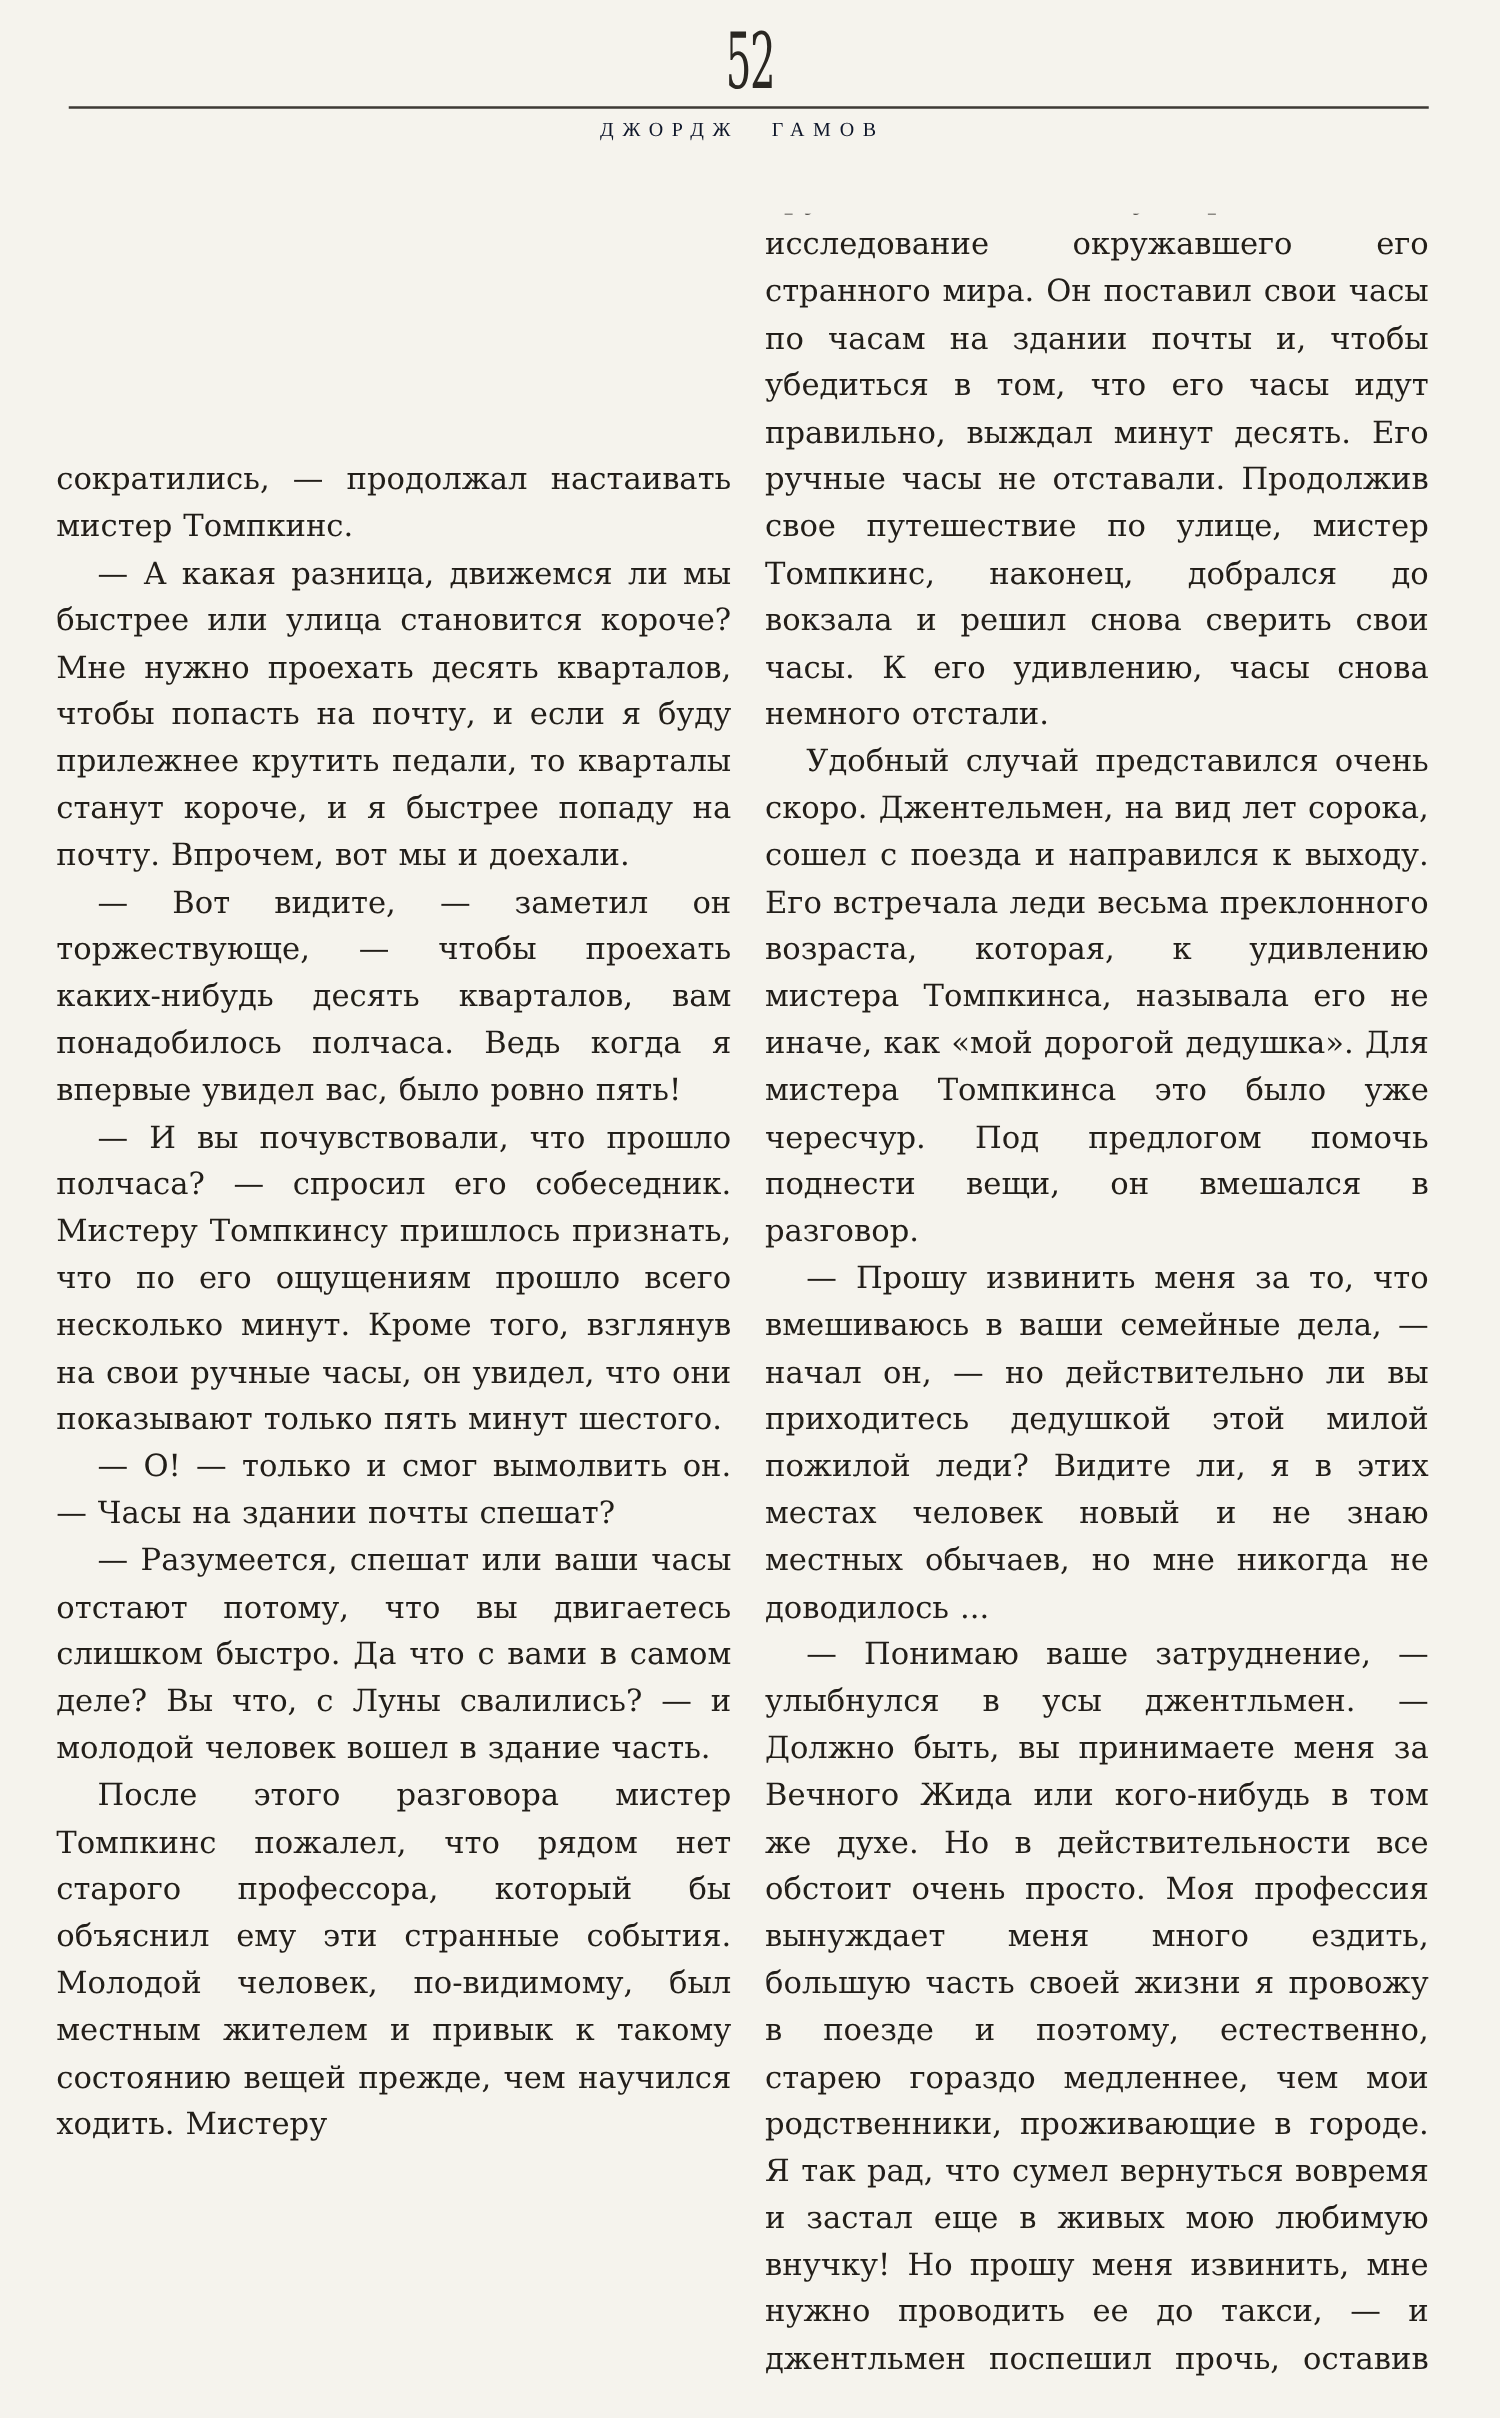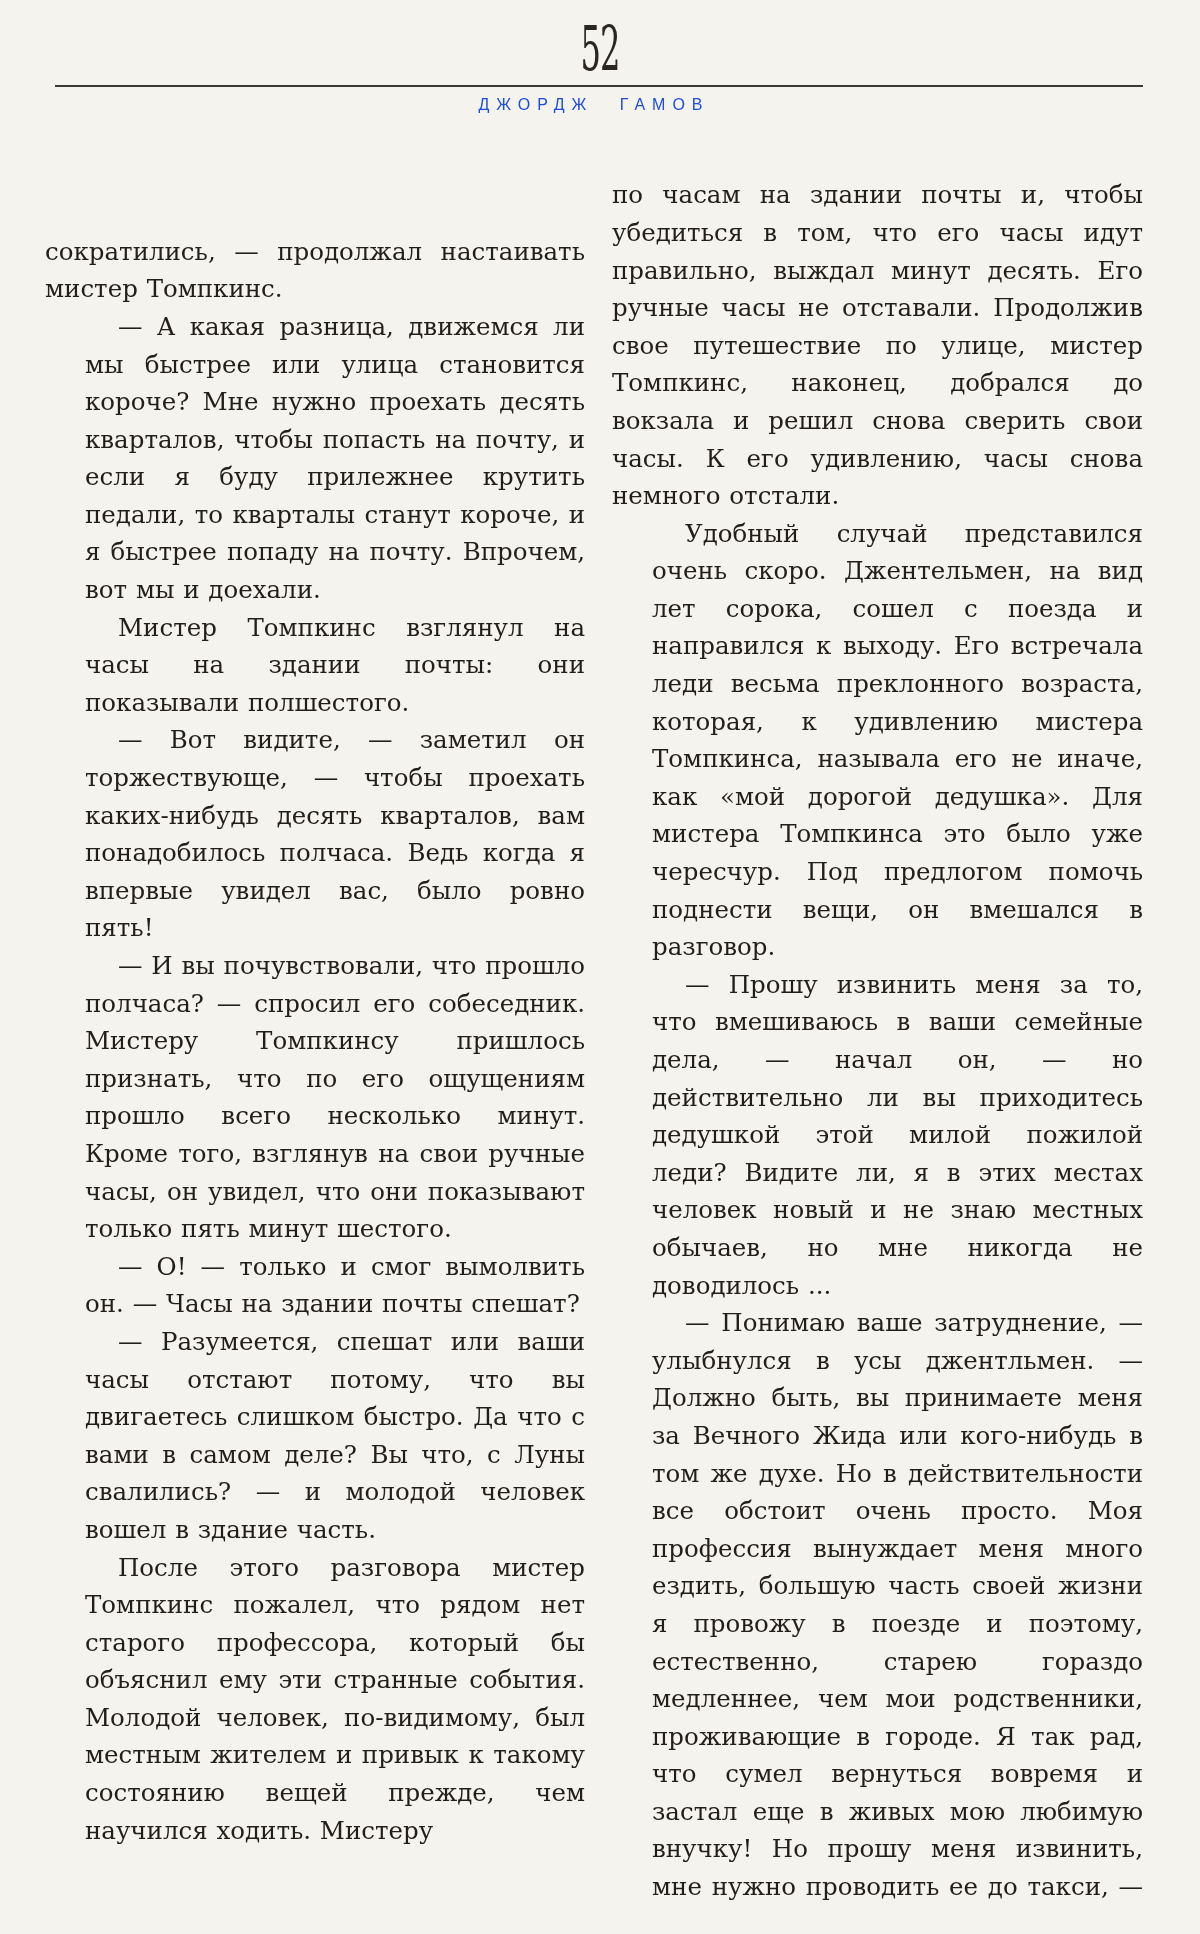--- a/index.html
+++ b/index.html
@@ -37,25 +37,25 @@
     width: 1088px;
     height: 0;
     border-top: 2px solid #3d3a35;
   }
   .running-title {
     position: absolute;
     top: 96px;
     left: 0;
     width: 1188px;
     text-align: center;
-    font-family: Liberation Sans, sans-serif;
+    font-family: Liberation Serif, serif;
     font-size: 16px;
     letter-spacing: 7px;
     word-spacing: 15px;
-    color: #1d4ed8;
+    color: #0f172a;
   }
   
   .columns {
     position: absolute;
     top: 171px;
     left: 45px;
     width: 1098px;
     height: 1740px;
     display: flex;
     gap: 27px;
@@ -67,37 +67,36 @@
   }
   .col-left  { width: 540px; }
   .col-right { width: 531px; }
   .col p {
     margin: 0;
     font-size: 24.5px;
     line-height: 37.6px;
     text-align: justify;
     word-spacing: 1px;
   }
-  .col p.indent { text-indent: 33px; margin-left: 40px; }
+  .col p.indent { text-indent: 33px; }
 </style>
 </head>
 <body>
 
 <div class="page-number">52</div>
 
 <div class="head-rule"></div>
 
 <div class="running-title">ДЖОРДЖ ГАМОВ</div>
 
 <div class="columns">
 
   <div class="col col-left">
     <p>сократились, — продолжал настаивать мистер Томпкинс.</p>
     <p class="indent">— А какая разница, движемся ли мы быстрее или улица становится короче? Мне нужно проехать десять кварталов, чтобы попасть на почту, и если я буду прилежнее крутить педали, то кварталы станут короче, и я быстрее попаду на почту. Впрочем, вот мы и доехали.</p>
-    <p class="indent">Мистер Томпкинс взглянул на часы на здании почты: они показывали полшестого.</p>
     <p class="indent">— Вот видите, — заметил он торжествующе, — чтобы проехать каких-нибудь десять кварталов, вам понадобилось полчаса. Ведь когда я впервые увидел вас, было ровно пять!</p>
     <p class="indent">— И вы почувствовали, что прошло полчаса? — спросил его собеседник. Мистеру Томпкинсу пришлось признать, что по его ощущениям прошло всего несколько минут. Кроме того, взглянув на свои ручные часы, он увидел, что они показывают только пять минут шестого.</p>
     <p class="indent">— О! — только и смог вымолвить он. — Часы на здании почты спешат?</p>
     <p class="indent">— Разумеется, спешат или ваши часы отстают потому, что вы двигаетесь слишком быстро. Да что с вами в самом деле? Вы что, с Луны свалились? — и молодой человек вошел в здание часть.</p>
     <p class="indent">После этого разговора мистер Томпкинс пожалел, что рядом нет старого профессора, который бы объяснил ему эти странные события. Молодой человек, по-видимому, был местным жителем и привык к такому состоянию вещей прежде, чем научился ходить. Мистеру</p>
   </div>
 
   <div class="col col-right">
     <p>Томпкинсу не оставалось ничего другого, как самому приняться за исследование окружавшего его странного мира. Он поставил свои часы по часам на здании почты и, чтобы убедиться в том, что его часы идут правильно, выждал минут десять. Его ручные часы не отставали. Продолжив свое путешествие по улице, мистер Томпкинс, наконец, добрался до вокзала и решил снова сверить свои часы. К его удивлению, часы снова немного отстали.</p>
     <p class="indent">Удобный случай представился очень скоро. Джентельмен, на вид лет сорока, сошел с поезда и направился к выходу. Его встречала леди весьма преклонного возраста, которая, к удивлению мистера Томпкинса, называла его не иначе, как «мой дорогой дедушка». Для мистера Томпкинса это было уже чересчур. Под предлогом помочь поднести вещи, он вмешался в разговор.</p>

